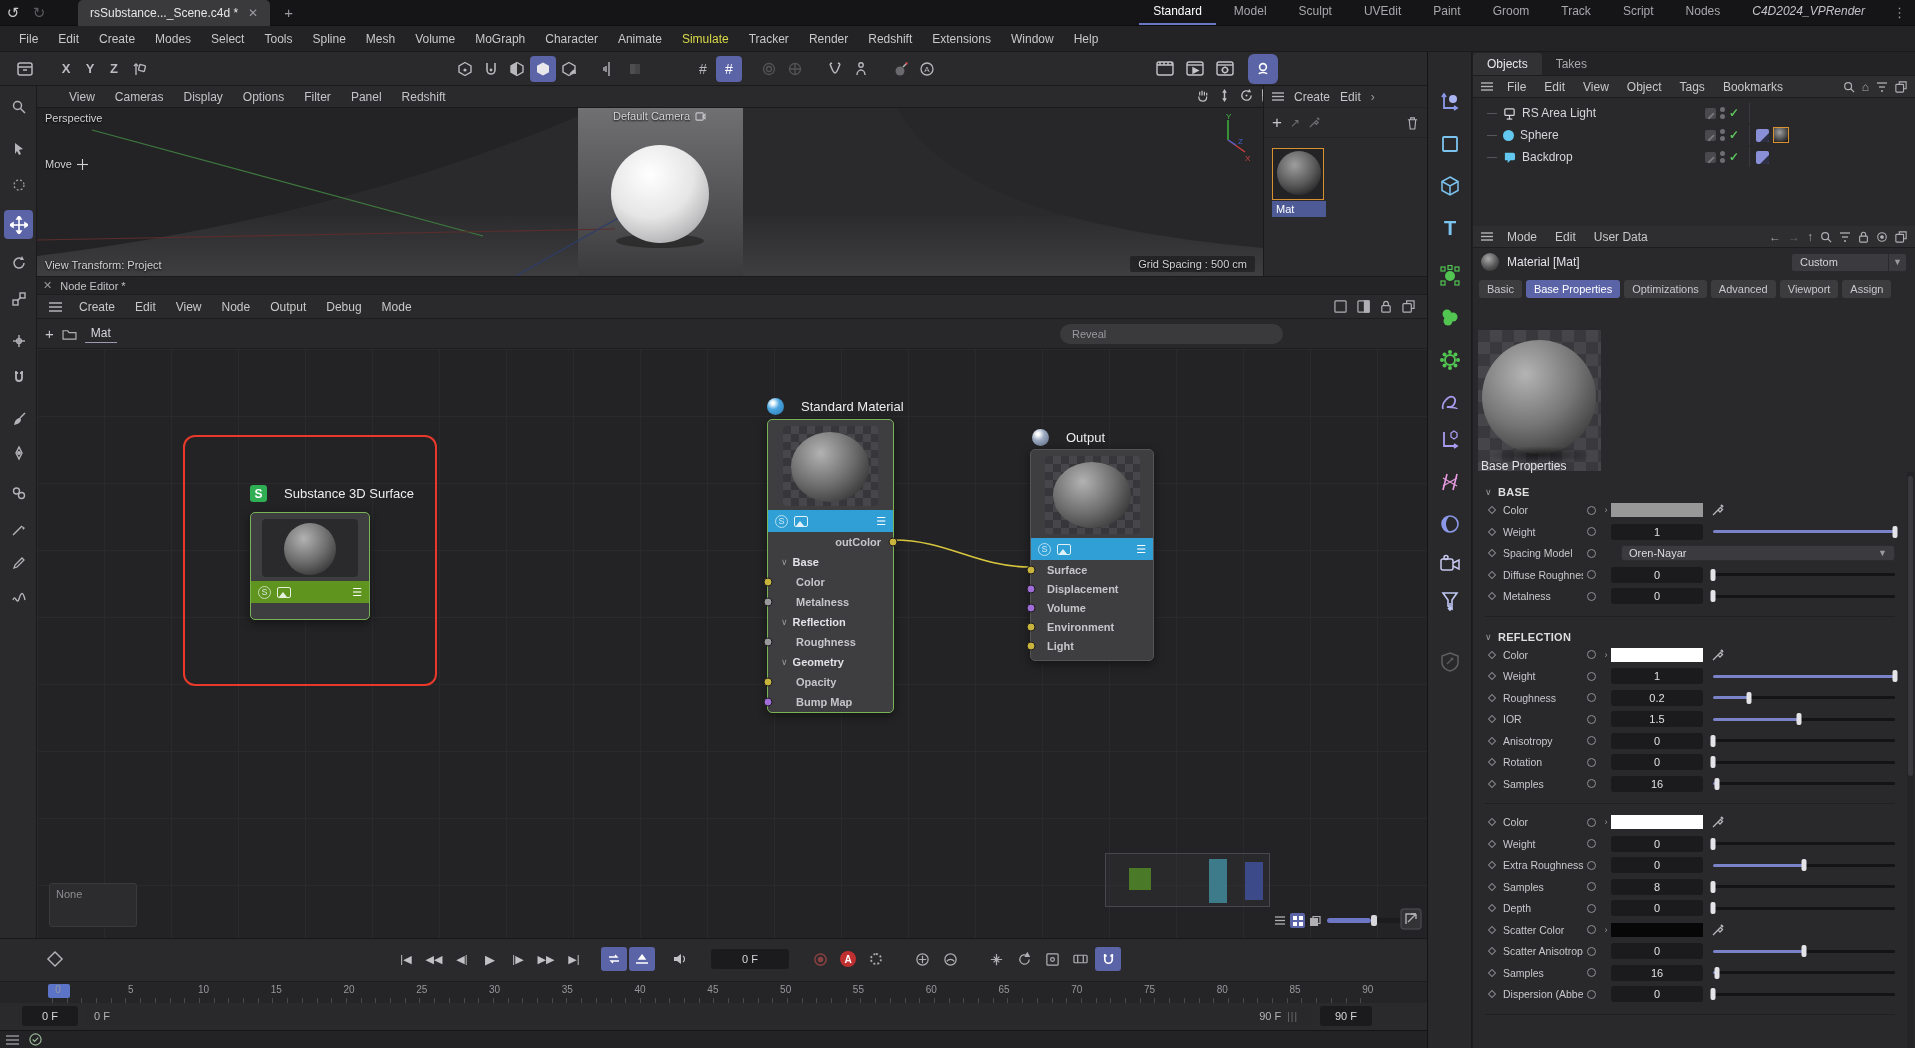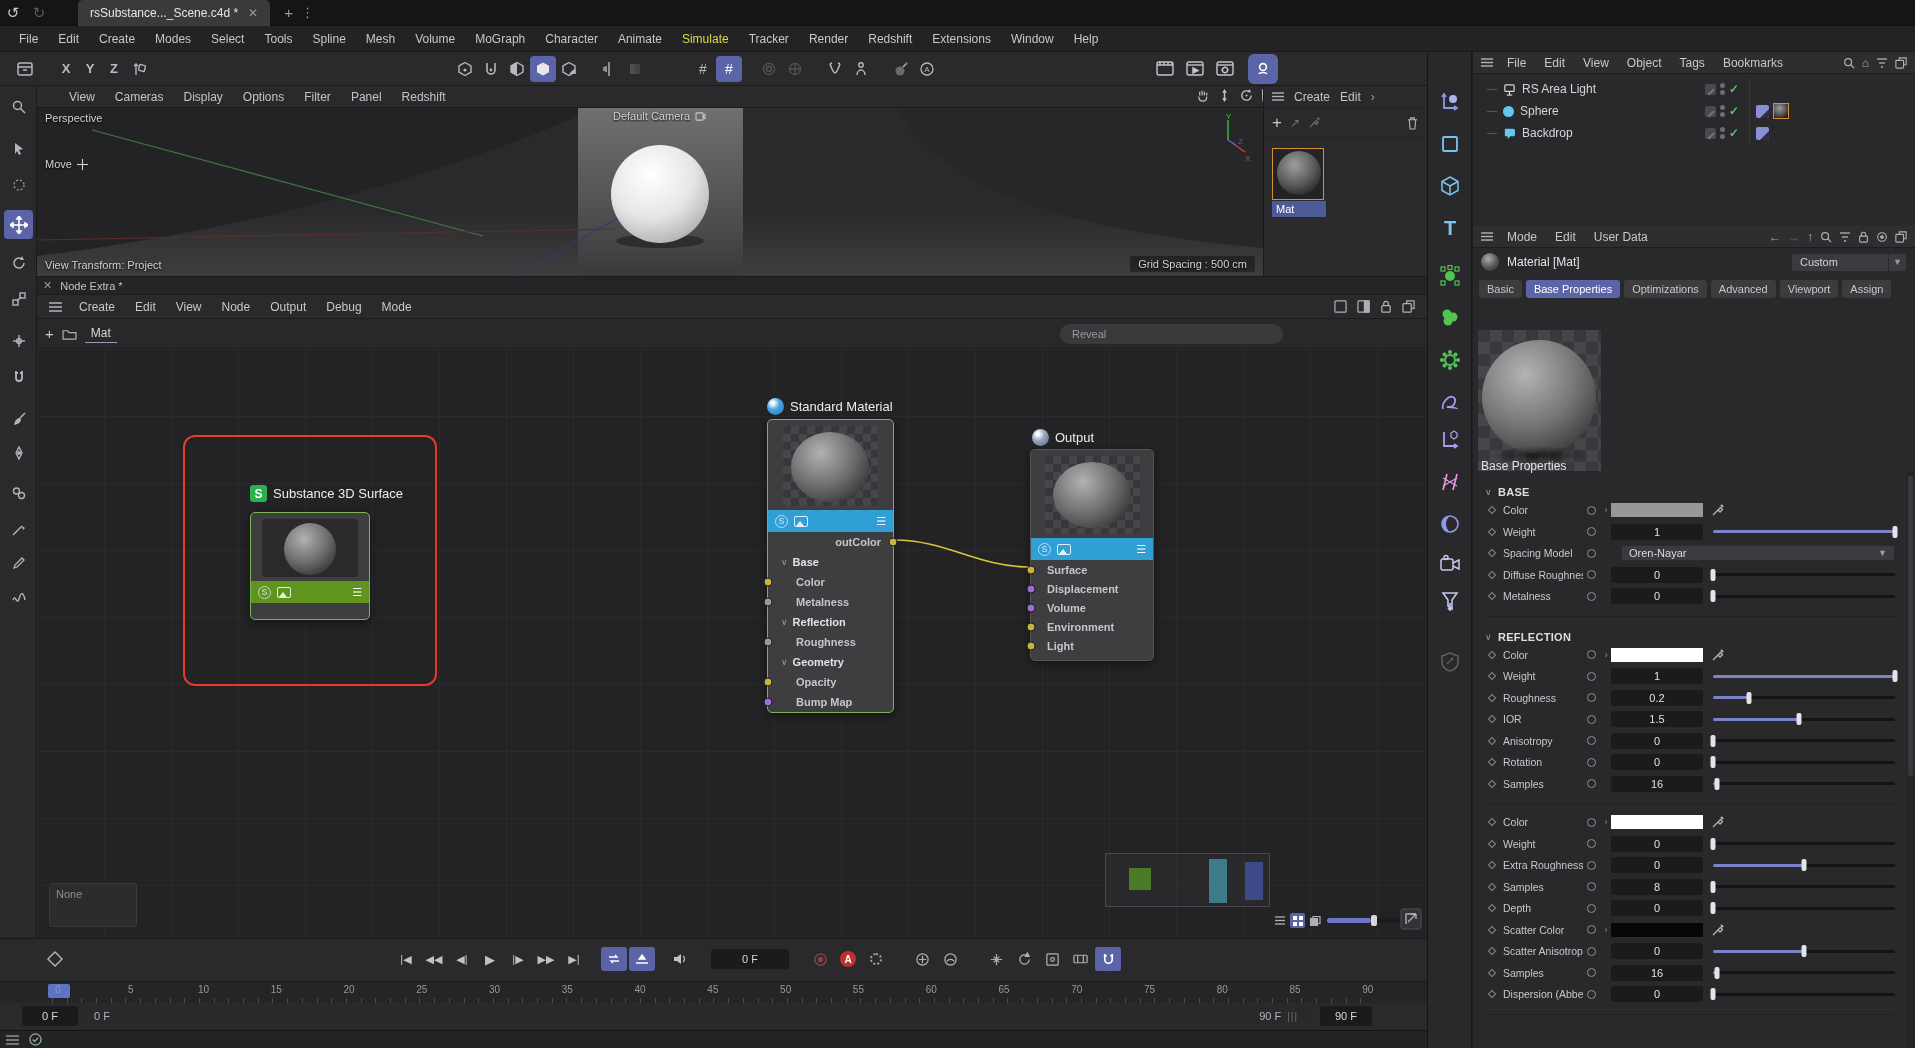--- a/index.html
+++ b/index.html
@@ -60,21 +60,21 @@
   #ne-title{height:18px;display:flex;align-items:center;gap:8px;padding-left:6px;background:#242426;color:#c2c2c6;font-size:11px;border-bottom:1px solid #1d1d1f;}
   #ne-menu{height:24px;display:flex;align-items:center;gap:2px;padding-left:6px;background:#2a2a2c;border-bottom:1px solid #1d1d1f;}
   #ne-tabs{height:30px;display:flex;align-items:center;gap:8px;padding-left:8px;background:#28282a;border-bottom:1px solid #1d1d1f;position:relative;}
   #ne-tab-mat{color:#d8d8dc;font-size:12px;border-bottom:1px solid #9a9ab4;padding:2px 6px;}
   #ne-search{position:absolute;left:1023px;top:5px;width:223px;height:20px;border-radius:10px;background:#3a3a3d;border:none;outline:none;color:#cccccc;padding:0 12px;font-size:11px;}
   #ne-search::placeholder{color:#9a9a9e;}
   #ne-canvas{position:absolute;left:0;top:72px;width:1390px;height:590px;
      background-image:linear-gradient(#2a2a2c 1px,transparent 1px),linear-gradient(90deg,#2a2a2c 1px,transparent 1px);
      background-size:67px 67px;background-color:#232325;}
   #sel-rect{position:absolute;left:146px;top:158px;width:254px;height:251px;border:2px solid #e8392a;border-radius:12px;}
-  .node-title{position:absolute;display:flex;align-items:center;gap:6px;color:#ededf0;font-size:13px;}
+  .node-title{position:absolute;display:flex;align-items:center;gap:17px;color:#ededf0;font-size:13px;}
   .nt-ball{width:17px;height:17px;border-radius:50%;background:radial-gradient(circle at 35% 30%,#fff 8%,#4aa4e0 40%,#2878b0);}
   .nt-ball.gray{background:radial-gradient(circle at 35% 30%,#fff 8%,#9aa8c0 40%,#5a6880);}
   .nt-s{width:17px;height:17px;border-radius:3px;background:#2fae54;color:#fff;font-weight:bold;font-size:12px;display:flex;align-items:center;justify-content:center;}
   .node{position:absolute;background:#3e3e41;border:1px solid #555;border-radius:5px;box-shadow:0 3px 10px rgba(0,0,0,.45);}
   .node.green{border-color:#79b356;}
   .node .thumbwrap{display:flex;justify-content:center;padding:6px 0 4px;}
   .nthumb{width:95px;height:80px;border-radius:4px;background:repeating-conic-gradient(#47474b 0% 25%,#37373b 0% 50%);background-size:16px 16px;position:relative;overflow:hidden;}
   .nthumb .sp{position:absolute;left:8px;top:6px;width:78px;height:70px;border-radius:50%;background:radial-gradient(circle at 38% 30%,#b2b2b2,#6e6e6e 48%,#323232 85%);}
   .nbar{height:22px;display:flex;align-items:center;gap:6px;padding:0 7px;background:#2f9fd6;color:#eaf6fc;}
   .nbar.green{background:#5f941f;}
@@ -174,20 +174,33 @@
 <body>
 
 <div id="titlebar">
   <span class="hist">↺</span>
   <span class="hist dim">↻</span>
   <div id="doc-tab">
     <span>rsSubstance..._Scene.c4d *</span>
     <span class="x">✕</span>
   </div>
   <span class="newtab">+</span>
+  <div id="layouts">
+
+  <span class="layout-btn active">Standard</span>
+      <span class="layout-btn">Model</span>
+      <span class="layout-btn">Sculpt</span>
+      <span class="layout-btn">UVEdit</span>
+      <span class="layout-btn">Paint</span>
+      <span class="layout-btn">Groom</span>
+      <span class="layout-btn">Track</span>
+      <span class="layout-btn">Script</span>
+      <span class="layout-btn">Nodes</span>
+      <span class="layout-btn">C4D2024_VPRender</span>
+    </div>
   <span class="vdots">⋮</span>
 </div>
 
 <div id="menubar">
 
 <span class="menu-item">File</span>
     <span class="menu-item">Edit</span>
     <span class="menu-item">Create</span>
     <span class="menu-item">Modes</span>
     <span class="menu-item">Select</span>
@@ -549,21 +562,21 @@
   </div>
   <div id="mat-thumb">
       <div class="ms"></div>
     </div>
   <div id="mat-label">Mat</div>
 </div>
 
 <div id="nodeed">
   <div id="ne-title">
     <span style="color:#9a9a9e;">✕</span>
-    <span>Node Extra *</span>
+    <span>Node Editor *</span>
   </div>
   <div id="ne-menu">
     <svg style="margin:0 6px;" width="13" height="10" viewBox="0 0 13 10" stroke="#b4b4b8" stroke-width="1.5">
         <line x1="0" y1="1" x2="13" y2="1"></line>
         <line x1="0" y1="5" x2="13" y2="5"></line>
         <line x1="0" y1="9" x2="13" y2="9"></line>
       </svg>
     <span style="display:contents"><span class="menu-item">Create</span><span class="menu-item">Edit</span><span class="menu-item">View</span><span class="menu-item">Node</span><span class="menu-item">Output</span><span class="menu-item">Debug</span><span class="menu-item">Mode</span></span>
     <div style="margin-left:auto;display:flex;gap:10px;padding-right:12px;">
       <svg width="13" height="13" viewBox="0 0 14 14" fill="none" stroke="#b0b0b4" stroke-width="1.3">
@@ -1010,20 +1023,25 @@
     </div>
   <div class="rt" style="top:594px;opacity:.4;">
       <svg width="22" height="22" viewBox="0 0 22 22" fill="none" stroke="#b0b0b4" stroke-width="1.5">
         <path d="M11 2l8 3v7c0 4-4 7-8 8-4-1-8-4-8-8V5z"></path>
         <path d="M8 13l6-6M12 7l2 2" stroke-width="1.2"></path>
       </svg>
     </div>
 </div>
 
 <div class="rpanel" style="height:174px;">
+  <div class="ptabs">
+
+  <span class="ptab active">Objects</span>
+      <span class="ptab">Takes</span>
+    </div>
   <div class="pmenu">
     <svg style="margin:0 4px;" width="12" height="9" viewBox="0 0 12 9" stroke="#b4b4b8" stroke-width="1.4">
         <line x1="0" y1="1" x2="12" y2="1"></line>
         <line x1="0" y1="4.5" x2="12" y2="4.5"></line>
         <line x1="0" y1="8" x2="12" y2="8"></line>
       </svg>
     <span style="display:contents"><span class="menu-item">File</span><span class="menu-item">Edit</span><span class="menu-item">View</span><span class="menu-item">Object</span><span class="menu-item">Tags</span><span class="menu-item">Bookmarks</span></span>
     <div class="pm-icons">
       <svg width="12" height="12" viewBox="0 0 14 14" fill="none" stroke="#b0b0b4" stroke-width="1.4">
           <circle cx="6" cy="6" r="4"></circle>

